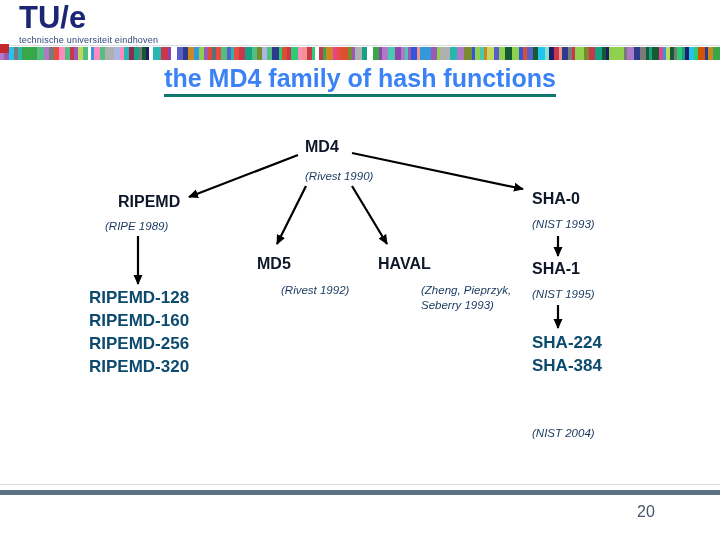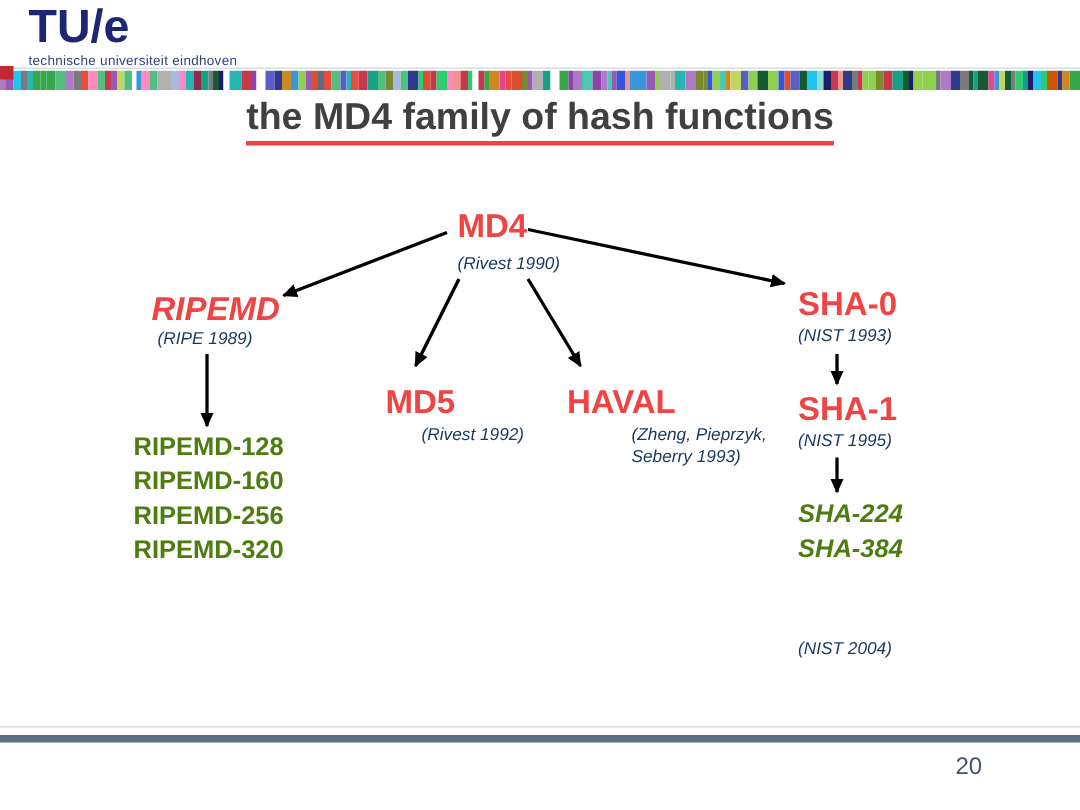--- a/index.html
+++ b/index.html
@@ -19,32 +19,32 @@
     position:absolute;left:0;top:47px;width:720px;height:13px;
     display:flex;overflow:hidden;
   }
   .stripe-bar div{height:13px;flex:0 0 auto;}
   .red-accent{position:absolute;left:0;top:44px;width:9px;height:9px;background:#c4272e;}
   
   .title{
     position:absolute;left:0;top:64px;width:720px;text-align:center;
   }
   .title span{
-    display:inline-block;font-size:25px;font-weight:bold;color:#404040;
-    border-bottom:3px solid #ef4444;padding-bottom:1px;letter-spacing:0px;
+    display:inline-block;font-size:25px;font-weight:bold;color:#3b82f6;
+    border-bottom:3px solid #0f766e;padding-bottom:1px;letter-spacing:0px;
   }
   
   .node-label{
-    position:absolute;font-size:22px;font-weight:bold;color:#ef4444;white-space:nowrap;
+    position:absolute;font-size:16px;font-weight:bold;color:#0f172a;white-space:nowrap;
   }
   .node-caption{
     position:absolute;font-size:11.5px;font-style:italic;color:#17375e;
     white-space:nowrap;line-height:14.5px;
   }
-  .family-list{position:absolute;font-size:17px;font-weight:bold;color:#4d7c0f;line-height:23px;}
+  .family-list{position:absolute;font-size:17px;font-weight:bold;color:#0c4a6e;line-height:23px;}
   .arrow-layer{position:absolute;left:0;top:0;width:720px;height:540px;pointer-events:none;}
   
   .hairline-bottom{position:absolute;left:0;top:484px;width:720px;height:1px;background:#dcdcdc;}
   .slate-bar{position:absolute;left:0;top:490px;width:720px;height:5px;background:#5b7286;}
   .page-number{
     position:absolute;left:637px;top:503px;font-size:16px;color:#44546a;
     font-weight:normal;
   }
 </style>
 </head>
@@ -227,21 +227,21 @@
     <line x1="306" y1="186" x2="277" y2="244" stroke="#000" stroke-width="2.2" marker-end="url(#ah)"></line>
     <line x1="352" y1="186" x2="387" y2="244" stroke="#000" stroke-width="2.2" marker-end="url(#ah)"></line>
     <line x1="138" y1="236" x2="138" y2="284" stroke="#000" stroke-width="2.2" marker-end="url(#ah)"></line>
     <line x1="558" y1="236" x2="558" y2="256" stroke="#000" stroke-width="2.2" marker-end="url(#ah)"></line>
     <line x1="558" y1="305" x2="558" y2="328" stroke="#000" stroke-width="2.2" marker-end="url(#ah)"></line>
   </svg>
 
   <div class="node-label" style="left:305px;top:138px;">MD4</div>
   <div class="node-caption" style="left:305px;top:169px;">(Rivest 1990)</div>
 
-  <div class="node-label" style="left:101px;top:193px;font-style:italic;">RIPEMD</div>
+  <div class="node-label" style="left:118px;top:193px;">RIPEMD</div>
   <div class="node-caption" style="left:105px;top:219px;">(RIPE 1989)</div>
 
   <div class="node-label" style="left:257px;top:255px;">MD5</div>
   <div class="node-caption" style="left:257px;top:283px;margin-left:24px;">(Rivest 1992)</div>
 
   <div class="node-label" style="left:378px;top:255px;">HAVAL</div>
   <div class="node-caption" style="left:378px;top:283px;margin-left:43px;">
     <div>(Zheng, Pieprzyk,</div>
     <div>Seberry 1993)</div>
   </div>
@@ -252,21 +252,21 @@
   <div class="node-label" style="left:532px;top:260px;">SHA-1</div>
   <div class="node-caption" style="left:532px;top:287px;">(NIST 1995)</div>
 
   <div class="family-list" style="left:89px;top:286px;">
     <div>RIPEMD-128</div>
     <div>RIPEMD-160</div>
     <div>RIPEMD-256</div>
     <div>RIPEMD-320</div>
   </div>
 
-  <div class="family-list" style="left:532px;top:331px;font-style:italic;">
+  <div class="family-list" style="left:532px;top:331px;">
     <div>SHA-224</div>
     <div>SHA-384</div>
   </div>
   <div class="node-caption" style="left:532px;top:426px;">(NIST 2004)</div>
 
   <div class="hairline-bottom"></div>
   <div class="slate-bar"></div>
   <div class="page-number">20</div>
 
 </div>

